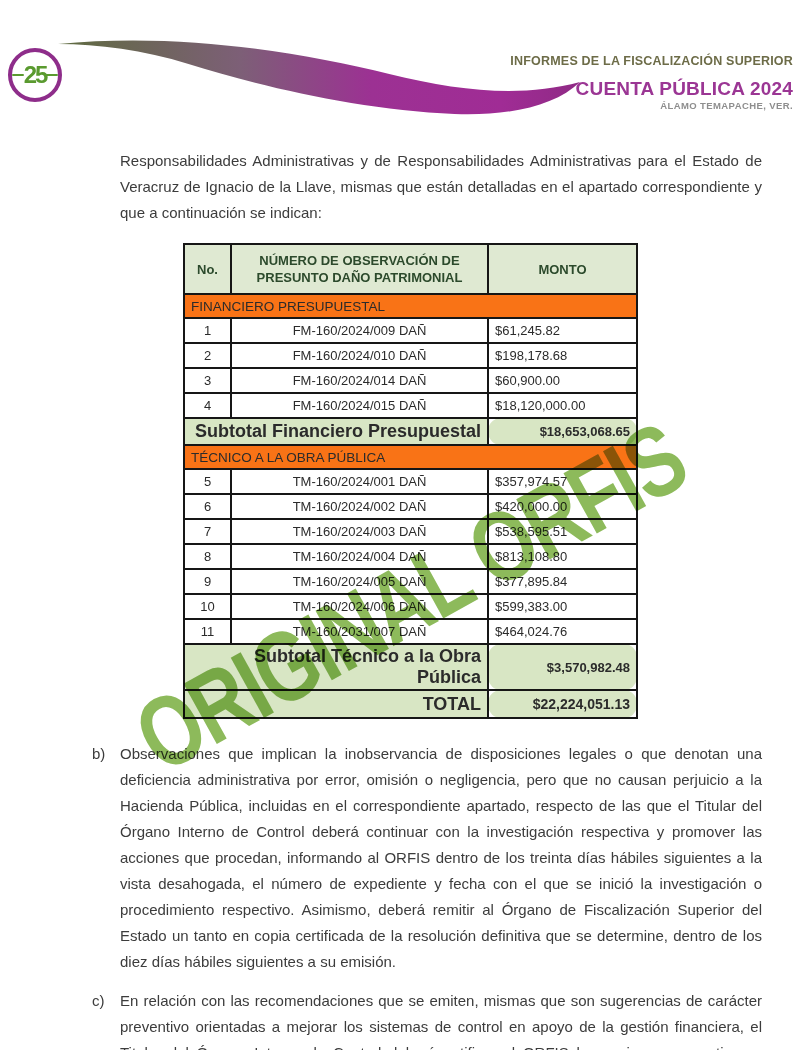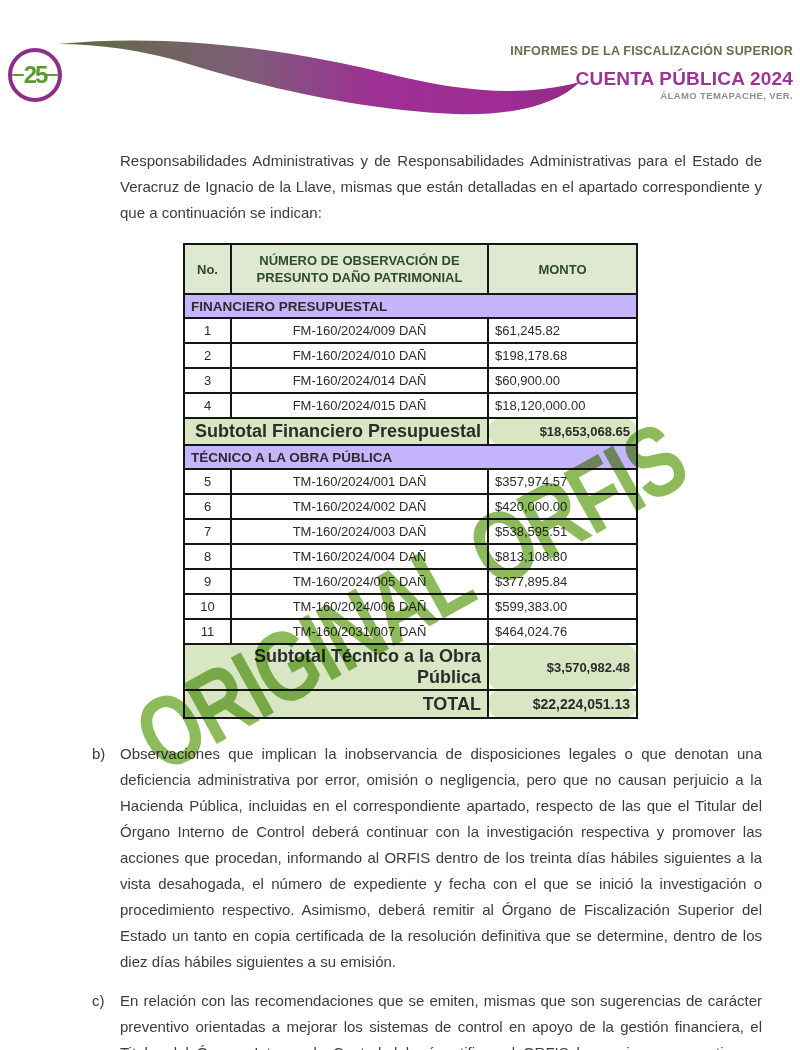--- a/index.html
+++ b/index.html
@@ -17,21 +17,21 @@
     width:54px; height:54px; box-sizing:border-box;
     border:4px solid #8e2d8a; border-radius:50%;
     background:#fff;
     display:flex; flex-direction:row; align-items:center; justify-content:center;
   }
   .logo-tiny-bar { width:18px; height:2px; background:#5a9a2f; border-radius:1px; margin:1px 0; }
   .logo-number { color:#5a9a2f; font-size:24px; font-weight:700; letter-spacing:-2px; line-height:24px; }
 
   .swoosh { position:absolute; left:58px; top:30px; width:522px; height:92px; }
 
-  .header-text { position:absolute; right:7px; top:44px; text-align:right; }
+  .header-text { position:absolute; right:7px; top:54px; text-align:right; }
   .ht-line1 { font-size:12.5px; font-weight:700; color:#6d6c48; letter-spacing:0.2px; }
   .ht-line2 { font-size:19px;  font-weight:700; color:#9b3694; letter-spacing:0.2px; margin-top:10px; }
   .ht-line3 { font-size:9.5px; font-weight:700; color:#8e8e8e; letter-spacing:0.4px; }
 
   
   .content { position:absolute; left:0; top:148px; width:800px; }
   .intro {
     margin:0 38px 0 120px;
     font-size:15px; line-height:26px; text-align:justify; color:#3c3c3c;
   }
@@ -55,21 +55,21 @@
   .obs-table th {
     background:#dfe9d2;
     color:#2c4a2c;
     font-weight:700;
     height:46px;
     text-align:center;
     font-size:13px;
     line-height:17px;
   }
   tr.section-row td {
-    background:#c4b5fd; font-weight:700; text-align:left; height:20px; font-size:13.5px;
+    background:#f97316; font-weight:400; text-align:left; height:20px; font-size:13.5px;
   }
   tr.data-row td { height:21px; }
   tr.data-row td.cell-no  { text-align:center; }
   tr.data-row td.cell-obs { text-align:center; }
   tr.data-row td.cell-mto { text-align:left; }
   tr.subtotal-row td, tr.total-row td {
     background:#d8e6c4; font-weight:700; height:23px;
   }
   tr.subtotal-row td.cell-label, tr.total-row td.cell-label { text-align:right; font-size:18px; }
   tr.subtotal-row td.cell-mto,   tr.total-row td.cell-mto   { text-align:right;border-radius:13px; }

